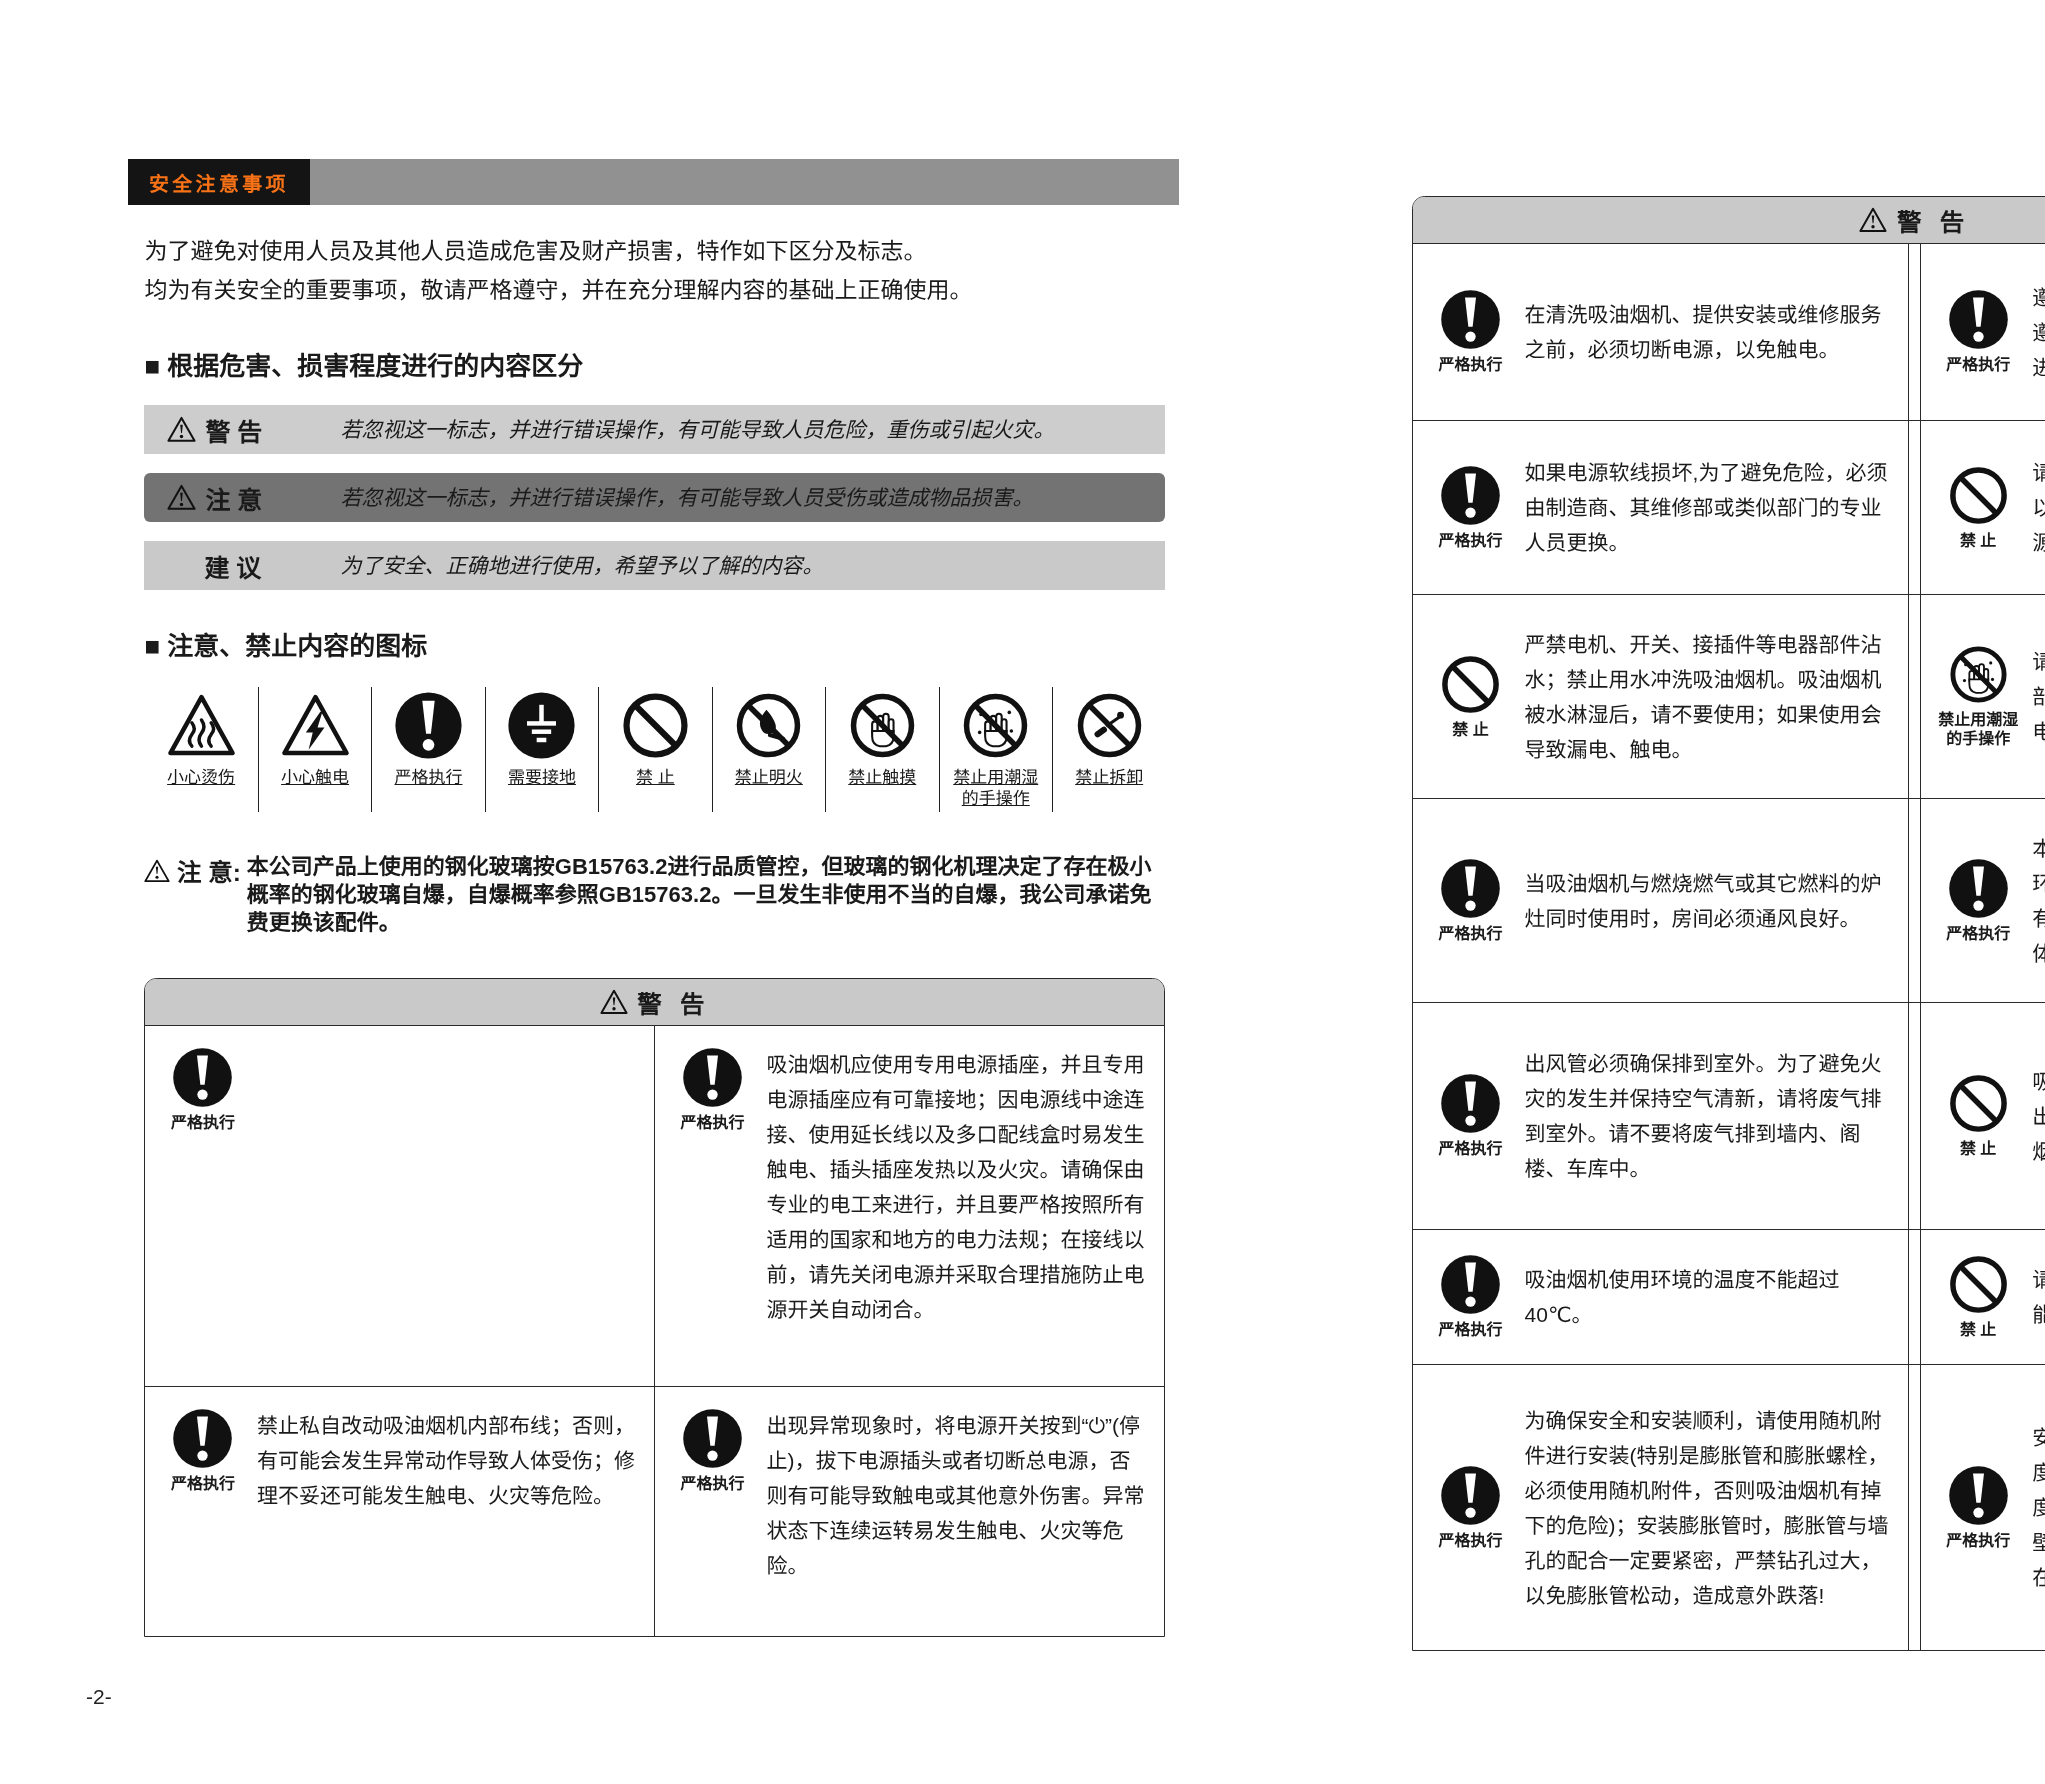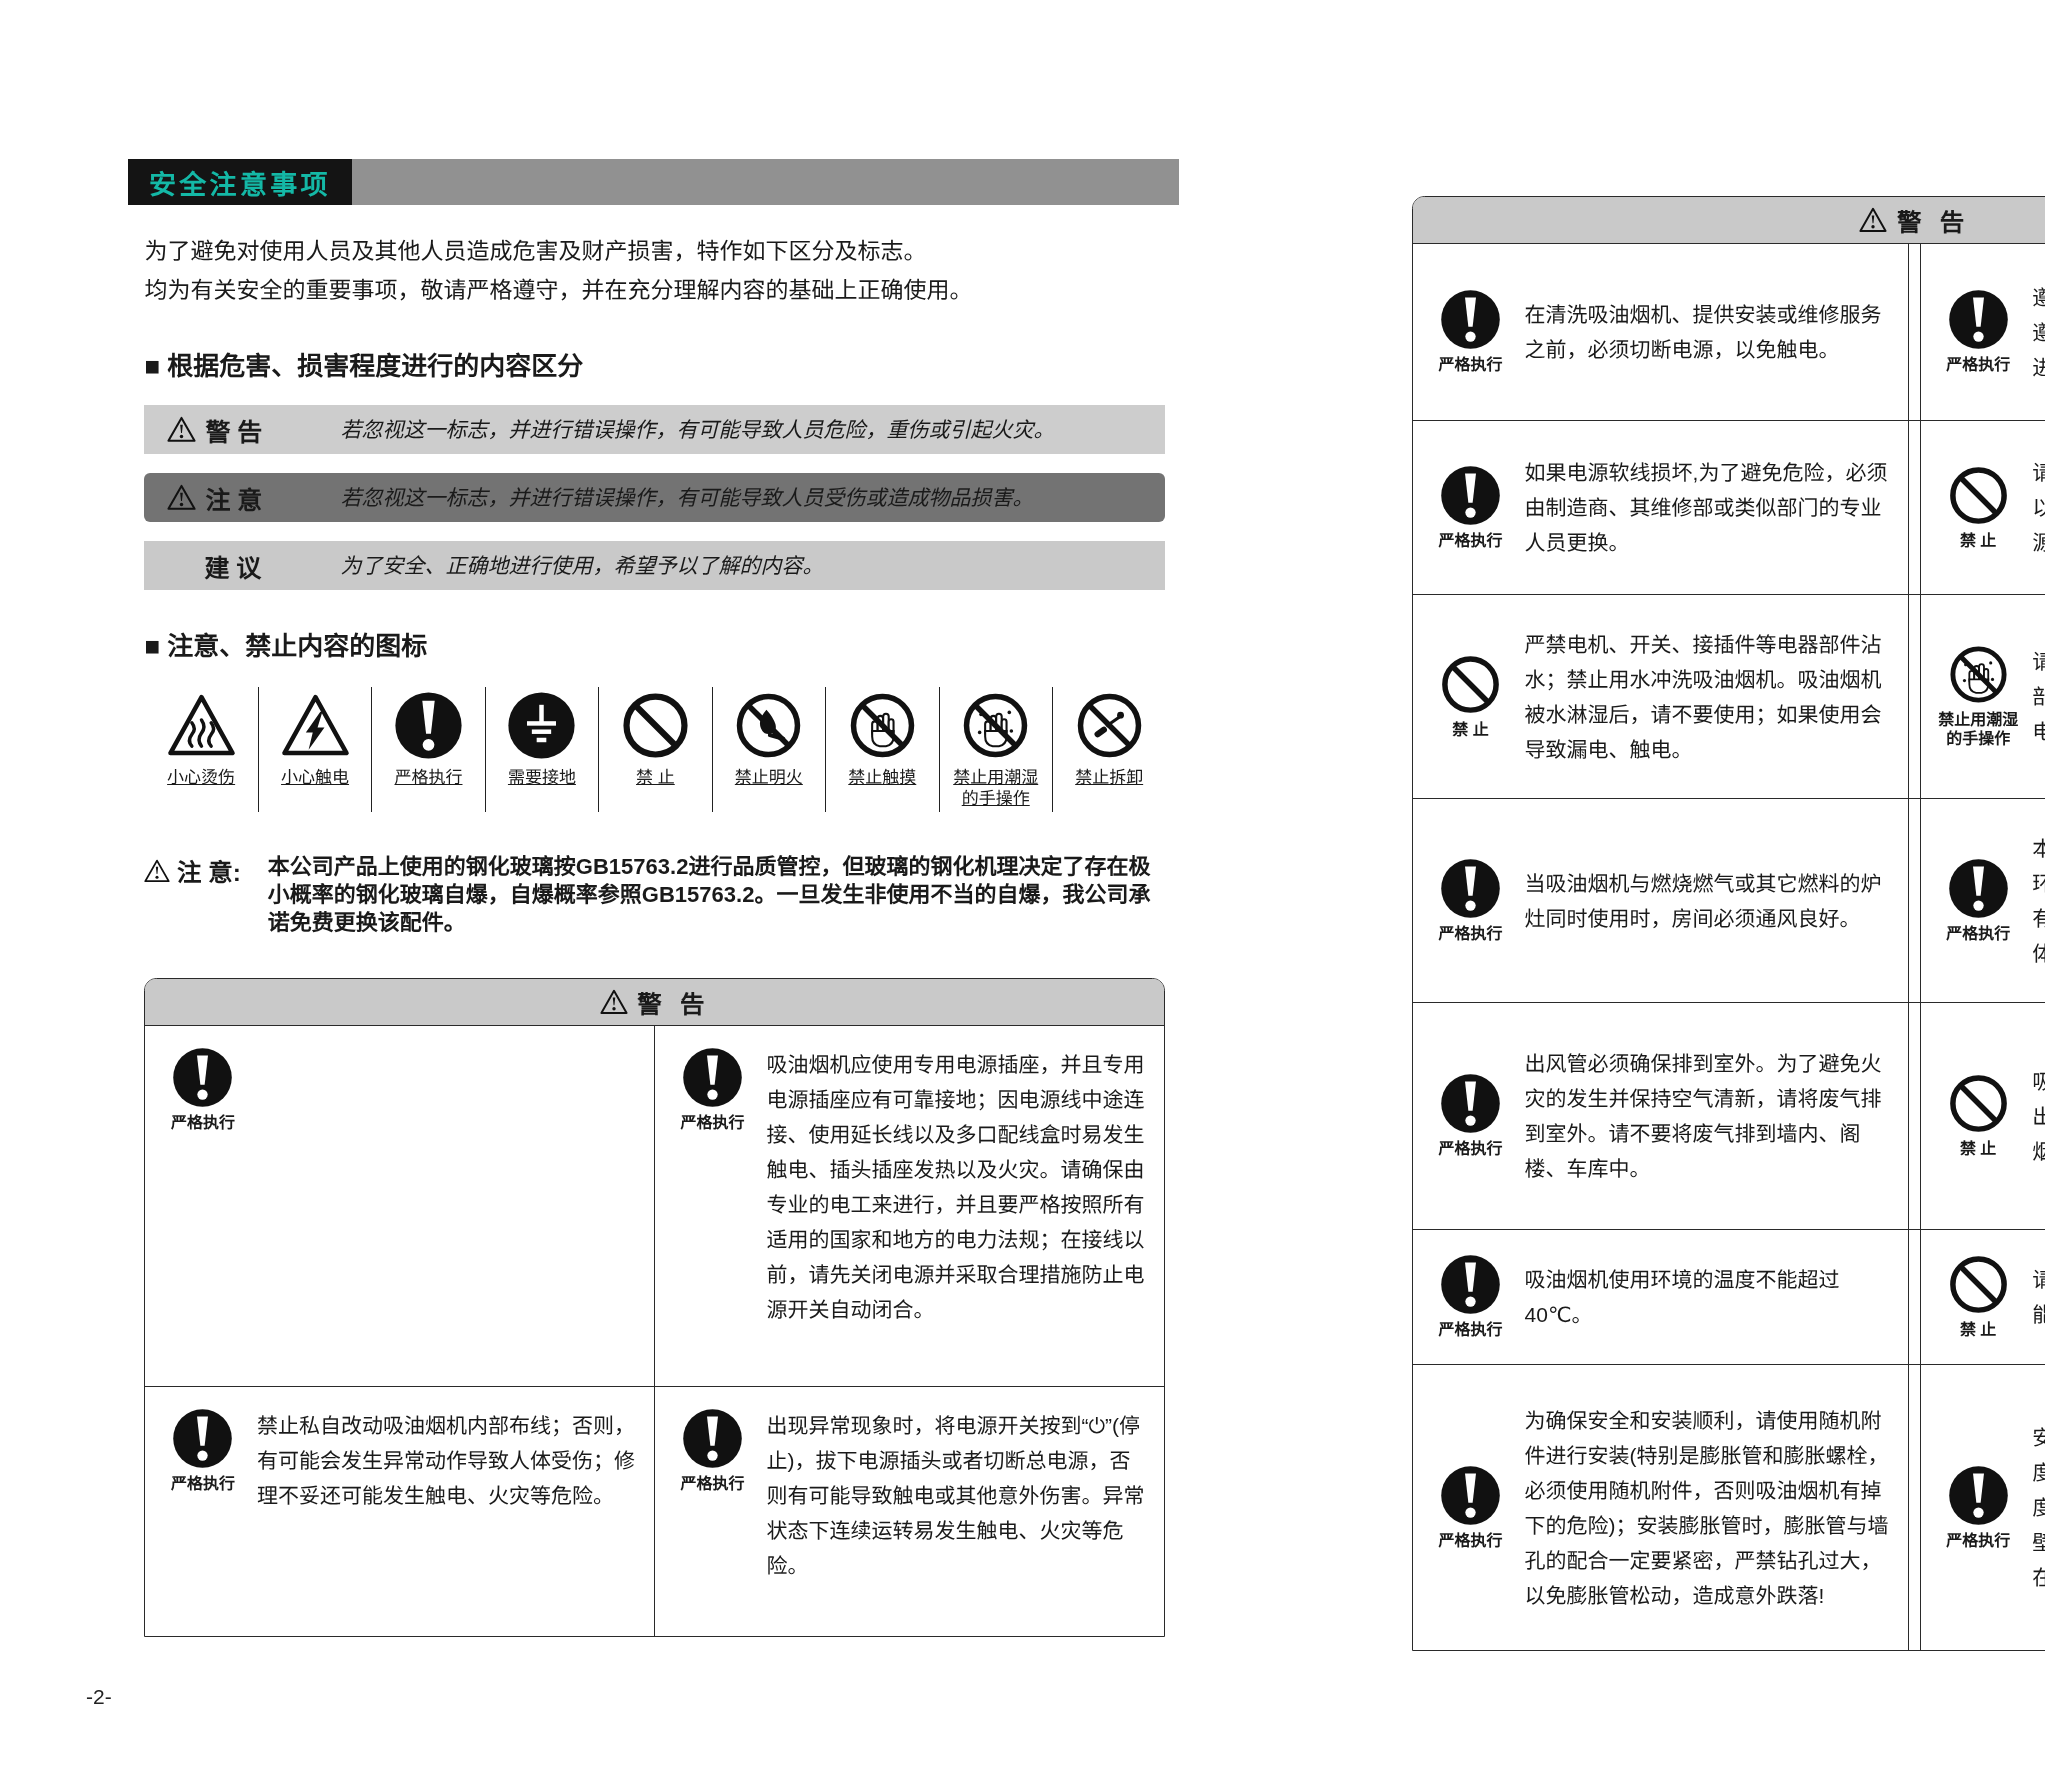--- a/index.html
+++ b/index.html
@@ -8,21 +8,21 @@
     width:2524px; height:1785px; position:relative;
     font-family:"Liberation Sans","DejaVu Sans",sans-serif;
     color:#1a1a1a;
   }
   .sheet { position:absolute; inset:0; background:#fff; }
 
   
   .page-left { position:absolute; left:128px; top:159px; width:1051px; }
   .titlebar { display:flex; height:46px; width:100%; }
   .titlebox {
-    background:#141414; color:#14b8a6; font-size:27px; font-weight:bold;
+    background:#141414; color:#f97316; font-size:20px; font-weight:bold;
     display:flex; align-items:center; padding:0 21px; letter-spacing:3.3px; white-space:nowrap;
   }
   .titlerest { flex:1; background:#919191; }
 
   .intro { margin-left:16.4px; font-size:23px; line-height:39px; }
   .intro.first { margin-top:27px; }
 
   .sec { margin:35px 0 0 16.4px; font-size:26px; font-weight:bold; }
 
   .levels { margin:23px 0 0 16.4px; width:1021px; display:flex; flex-direction:column; gap:19px; }
@@ -42,21 +42,21 @@
   .legend-cell {
     display:flex; flex-direction:column; align-items:center; padding:4.9px 2.5px 3.3px;
     border-left:1.2px solid #222;
   }
   .legend-cell:first-child { border-left:none; }
   .legend-icon { width:69px; height:69px; }
   .legend-label {
     margin-top:6.5px; font-size:17px; line-height:21px; text-align:center; white-space:pre-line;
   }
 
-  .glass-note { margin:41px 0 0 16.4px; width:1021px; display:flex; align-items:flex-start;gap:21px; }
+  .glass-note { margin:41px 0 0 16.4px; width:1021px; display:flex; align-items:flex-start; }
   .gn-label { display:flex; align-items:center; gap:6.5px; font-size:24.5px; font-weight:bold; white-space:nowrap; flex-shrink:0; }
   .gn-label svg { width:26px; height:26px; }
   .gn-text { flex:1; margin-left:6px; font-size:22px; font-weight:bold; line-height:28px; }
 
   
   .wtable { margin:41px 0 0 16.4px; width:1021px; border:1.6px solid #2a2a2a; border-radius:12.3px 12.3px 0 0; background:#fff; }
   .wtable-header {
     height:47px; background:#c9c9c9; border-bottom:1.6px solid #2a2a2a; border-radius:10.6px 10.6px 0 0;
     display:flex; align-items:center; justify-content:center; gap:9.8px;
     font-size:24.5px; font-weight:bold; letter-spacing:5.7px;

